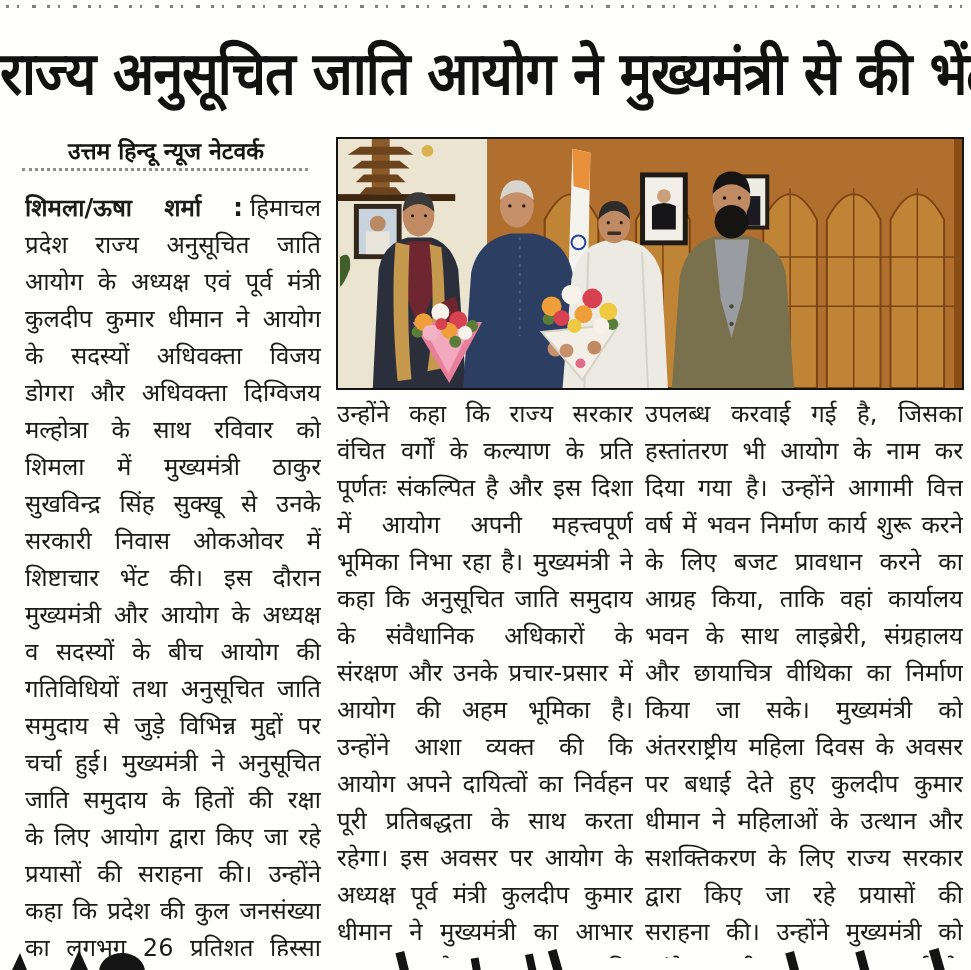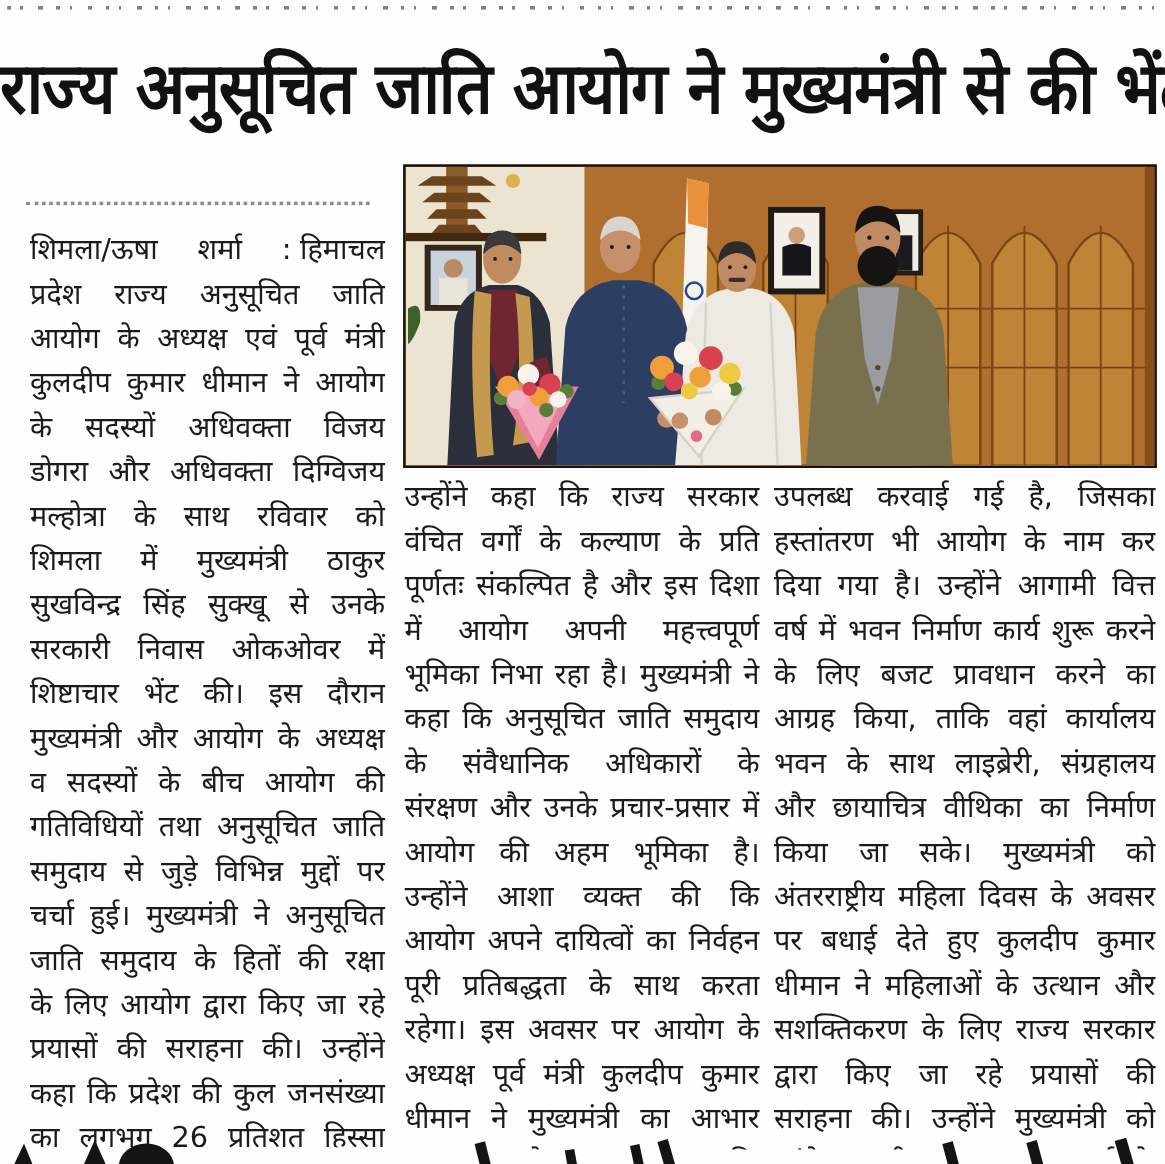--- a/index.html
+++ b/index.html
@@ -40,36 +40,37 @@
     border:2px solid #141414; background:#b16f2f; overflow:hidden;
   }
   .photo-frame svg { display:block; width:100%; height:100%; }
   .col {
     position:absolute; text-align:justify; overflow:hidden;
     font-size:24px; line-height:37px; word-spacing:2px; color:#1b1b1b;
   }
   .col-1 { left:25px;  top:190px; width:296px; height:766px; }
   .col-2 { left:337px; top:396px; width:296px; height:562px; }
   .col-3 { left:645px; top:396px; width:318px; height:562px; }
-  .lead { font-weight:400; padding-right:7px; }
+  .lead { font-weight:700; padding-right:7px; }
   
   .bottom-remnant {
     position:absolute; left:0; right:0; bottom:0; height:24px; overflow:hidden;
   }
   .bottom-remnant svg { display:block; width:971px; height:24px; }
 </style>
 </head>
 <body>
 
 <div class="page">
 
   <div class="top-remnant"></div>
 
   <h1 class="headline">राज्य अनुसूचित जाति आयोग ने मुख्यमंत्री से की भेंट</h1>
 
+  <div class="byline">उत्तम हिन्दू न्यूज नेटवर्क</div>
   <div class="byline-rule"></div>
 
   <div class="photo-frame">
     <svg viewBox="0 0 628 253" preserveAspectRatio="none">
 
       <rect x="0" y="0" width="628" height="253" fill="#ebe4d1"></rect>
 
       <rect x="150" y="0" width="478" height="253" fill="#b16f2f"></rect>
 
       <g>

